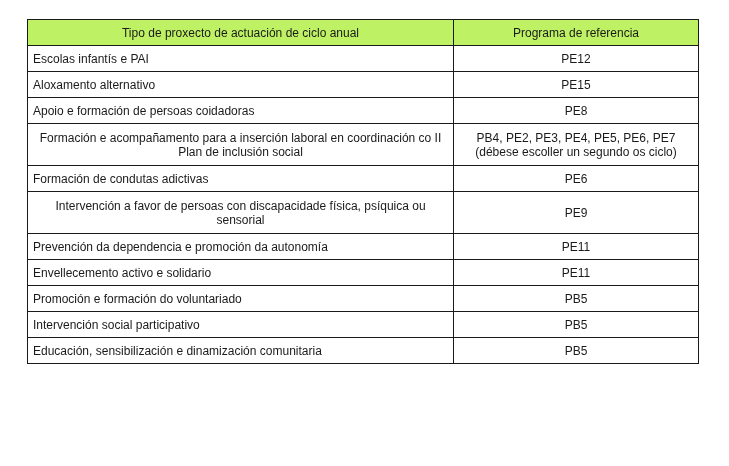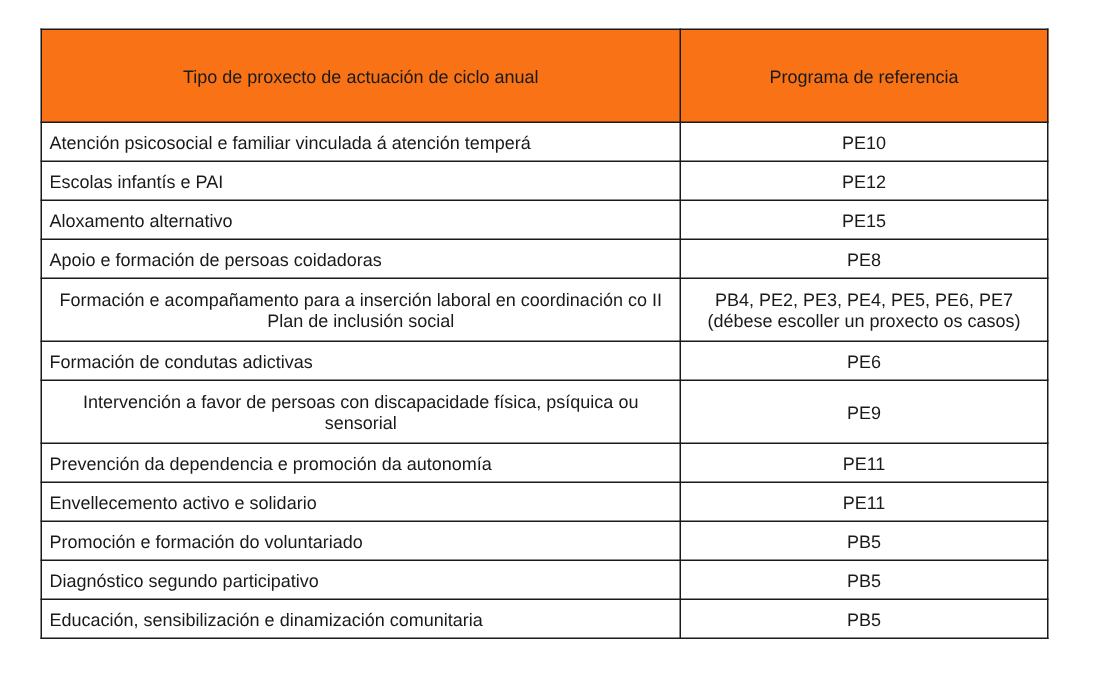--- a/index.html
+++ b/index.html
@@ -24,25 +24,25 @@
       border-collapse: collapse;
       table-layout: fixed;
     }
     table.ref-table th,
     table.ref-table td {
       border: 1px solid #1a1a1a;
       line-height: 14px;
       vertical-align: middle;
     }
     table.ref-table th {
-      background: #f97316;
+      background: #bef264;
       font-weight: normal;
       text-align: center;
       height: 25px;
-      padding: 18px 5px;
+      padding: 0 5px;
     }
     table.ref-table td {
       height: 25px;
       padding: 0 5px;
     }
     table.ref-table td.col-type {
       text-align: left;
     }
     table.ref-table td.col-prog {
       text-align: center;
@@ -63,40 +63,36 @@
     <col class="c2">
   </colgroup>
   <thead>
     <tr>
       <th>Tipo de proxecto de actuación de ciclo anual</th>
       <th>Programa de referencia</th>
     </tr>
   </thead>
   <tbody>
     <tr>
-      <td class="col-type">Atención psicosocial e familiar vinculada á atención temperá</td>
-      <td class="col-prog">PE10</td>
-    </tr>
-    <tr>
       <td class="col-type">Escolas infantís e PAI</td>
       <td class="col-prog">PE12</td>
     </tr>
     <tr>
       <td class="col-type">Aloxamento alternativo</td>
       <td class="col-prog">PE15</td>
     </tr>
     <tr>
       <td class="col-type">Apoio e formación de persoas coidadoras</td>
       <td class="col-prog">PE8</td>
     </tr>
     <tr class="tall">
       <td class="col-type">Formación e acompañamento para a inserción laboral en coordinación co II Plan de inclusión social</td>
       <td class="col-prog">
         <div>PB4, PE2, PE3, PE4, PE5, PE6, PE7</div>
-        <div>(débese escoller un proxecto os casos)</div>
+        <div>(débese escoller un segundo os ciclo)</div>
       </td>
     </tr>
     <tr>
       <td class="col-type">Formación de condutas adictivas</td>
       <td class="col-prog">PE6</td>
     </tr>
     <tr class="tall">
       <td class="col-type">Intervención a favor de persoas con discapacidade física, psíquica ou sensorial</td>
       <td class="col-prog">PE9</td>
     </tr>
@@ -106,21 +102,21 @@
     </tr>
     <tr>
       <td class="col-type">Envellecemento activo e solidario</td>
       <td class="col-prog">PE11</td>
     </tr>
     <tr>
       <td class="col-type">Promoción e formación do voluntariado</td>
       <td class="col-prog">PB5</td>
     </tr>
     <tr>
-      <td class="col-type">Diagnóstico segundo participativo</td>
+      <td class="col-type">Intervención social participativo</td>
       <td class="col-prog">PB5</td>
     </tr>
     <tr>
       <td class="col-type">Educación, sensibilización e dinamización comunitaria</td>
       <td class="col-prog">PB5</td>
     </tr>
   </tbody>
 </table>
 
 </body></html>

